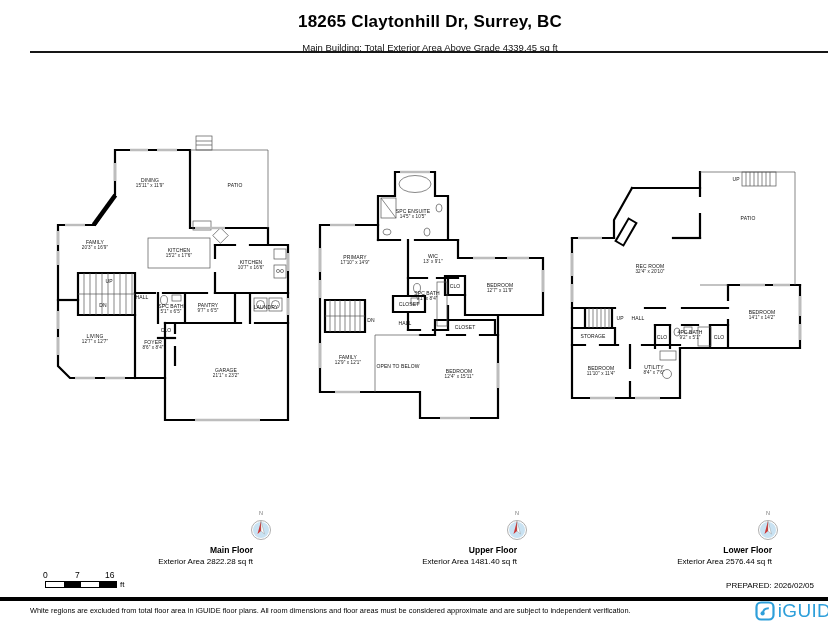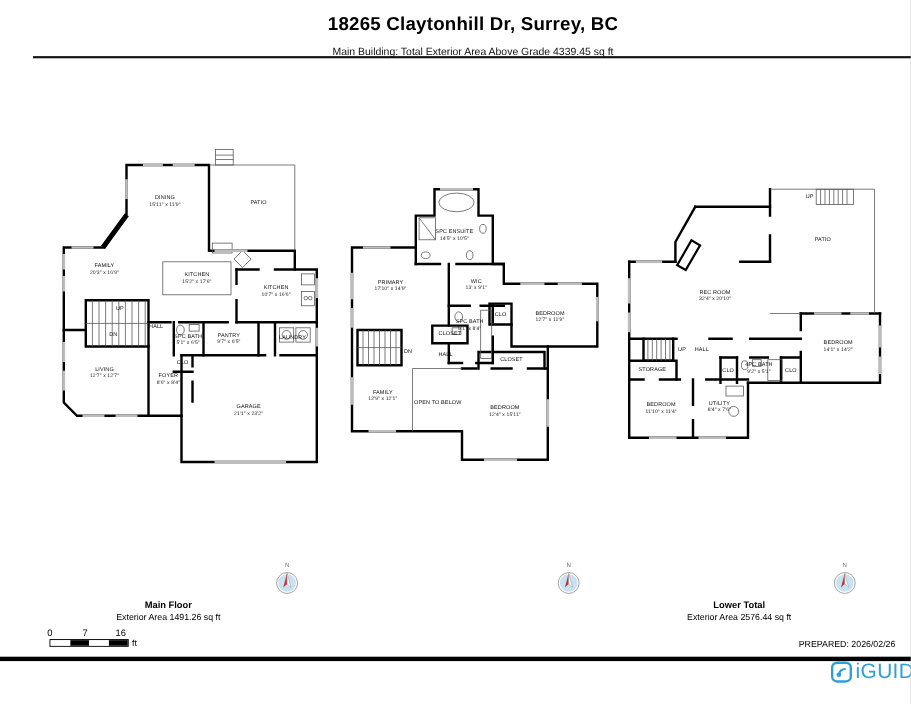--- a/index.html
+++ b/index.html
@@ -21,21 +21,21 @@
   .thin{stroke:#555;stroke-width:.7;fill:none;}
   .win{stroke:#bdbdbd;stroke-width:2.4;fill:none;}
 
   .room-label{position:absolute;transform:translate(-50%,-50%);text-align:center;
               font-size:5px;line-height:1.25;color:#111;white-space:nowrap;letter-spacing:.1px;}
   .room-label .dims{font-size:4.6px;color:#222;}
 
   .compass{position:absolute;width:24px;height:38px;}
   .c1{left:249px;top:507px;} .c2{left:505px;top:507px;} .c3{left:756px;top:507px;}
 
-  .caption{position:absolute;width:200px;text-align:center;top:545px;}
+  .caption{position:absolute;width:200px;text-align:right;top:545px;}
   .cap-main{left:53px;} .cap-upper{left:317px;} .cap-lower{left:572px;}
   .caption .ft{font-size:8.5px;font-weight:bold;}
   .caption .ar{font-size:8px;margin-top:2px;}
 
   .scalebar{position:absolute;left:45px;top:570px;width:110px;height:22px;font-size:8.5px;}
   .scalebar .t{position:absolute;top:0;}
   .t0{left:-2px;} .t1{left:30px;} .t2{left:60px;}
   .bar{position:absolute;top:11px;left:0;width:70px;height:5px;border:1px solid #000;display:flex;}
   .bar div{height:100%;width:25%;}
   .seg-b{background:#000;} .seg-w{background:#fff;}
@@ -358,42 +358,47 @@
       <text x="12" y="8" font-size="5.5" fill="#777" text-anchor="middle">N</text>
       <circle cx="12" cy="23" r="9.5" fill="#fff" stroke="#999" stroke-width="0.8"></circle>
       <circle cx="12" cy="23" r="8" fill="#c9e2f2"></circle>
       <polygon points="12,14 8.5,27 12,24" fill="#cc3333"></polygon>
       <polygon points="12,14 15.5,27 12,24" fill="#ffffff" stroke="#888" stroke-width="0.4"></polygon>
     </svg>
   </div>
 
   <div class="caption cap-main">
     <div class="ft">Main Floor</div>
-    <div class="ar">Exterior Area 1491.26 sq ft</div>
+    <div class="ar">Exterior Area 2822.28 sq ft</div>
+  </div>
+  <div class="caption cap-upper">
+    <div class="ft">Upper Floor</div>
+    <div class="ar">Exterior Area 1481.40 sq ft</div>
   </div>
   <div class="caption cap-lower">
-    <div class="ft">Lower Total</div>
+    <div class="ft">Lower Floor</div>
     <div class="ar">Exterior Area 2576.44 sq ft</div>
   </div>
 
   <div class="scalebar">
     <span class="t t0">0</span>
     <span class="t t1">7</span>
     <span class="t t2">16</span>
     <div class="bar">
       <div class="seg-w"></div>
         <div class="seg-b"></div>
         <div class="seg-w"></div>
         <div class="seg-b"></div>
     </div>
     <span class="unit">ft</span>
   </div>
 
-  <div class="prepared">PREPARED: 2026/02/26</div>
+  <div class="prepared">PREPARED: 2026/02/05</div>
   <div class="frule"></div>
+  <div class="disclaimer">White regions are excluded from total floor area in iGUIDE floor plans. All room dimensions and floor areas must be considered approximate and are subject to independent verification.</div>
 
   <div class="logo">
     <svg width="20" height="20" viewBox="0 0 20 20">
       <rect x="1.5" y="1.5" width="17" height="17" rx="4.5" fill="none" stroke="#2E9FDA" stroke-width="2.2"></rect>
       <circle cx="7.6" cy="12.4" r="2.1" fill="#2E9FDA"></circle>
       <path d="M13.8,7.2 Q8,7.2 8,12.4" fill="none" stroke="#2E9FDA" stroke-width="2"></path>
     </svg>
     <span class="logo-text">iGUIDE</span>
   </div>
 

